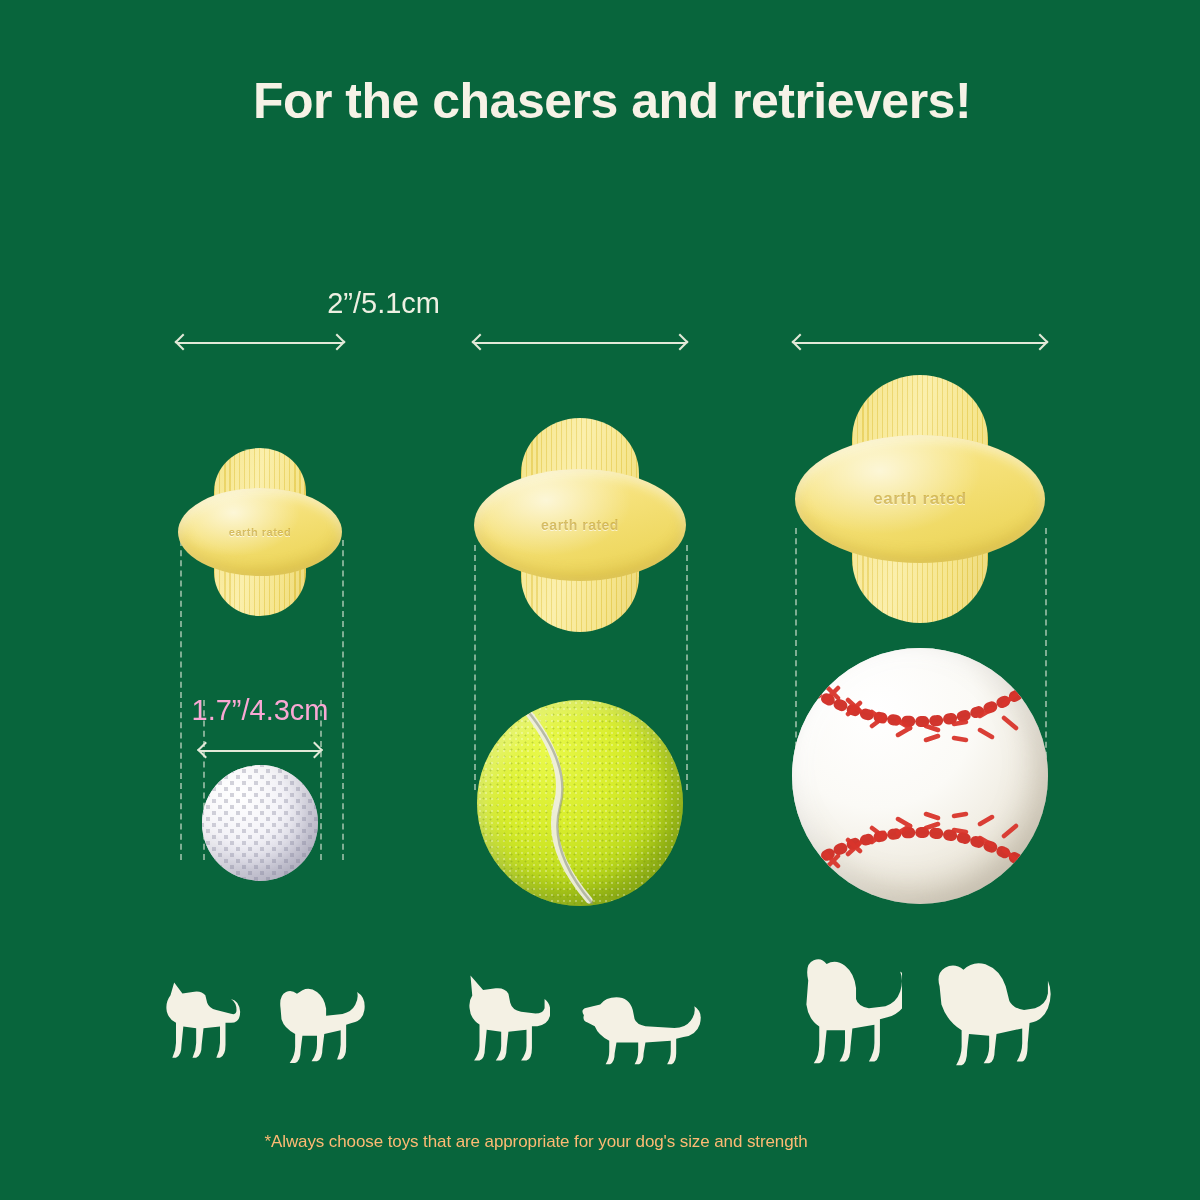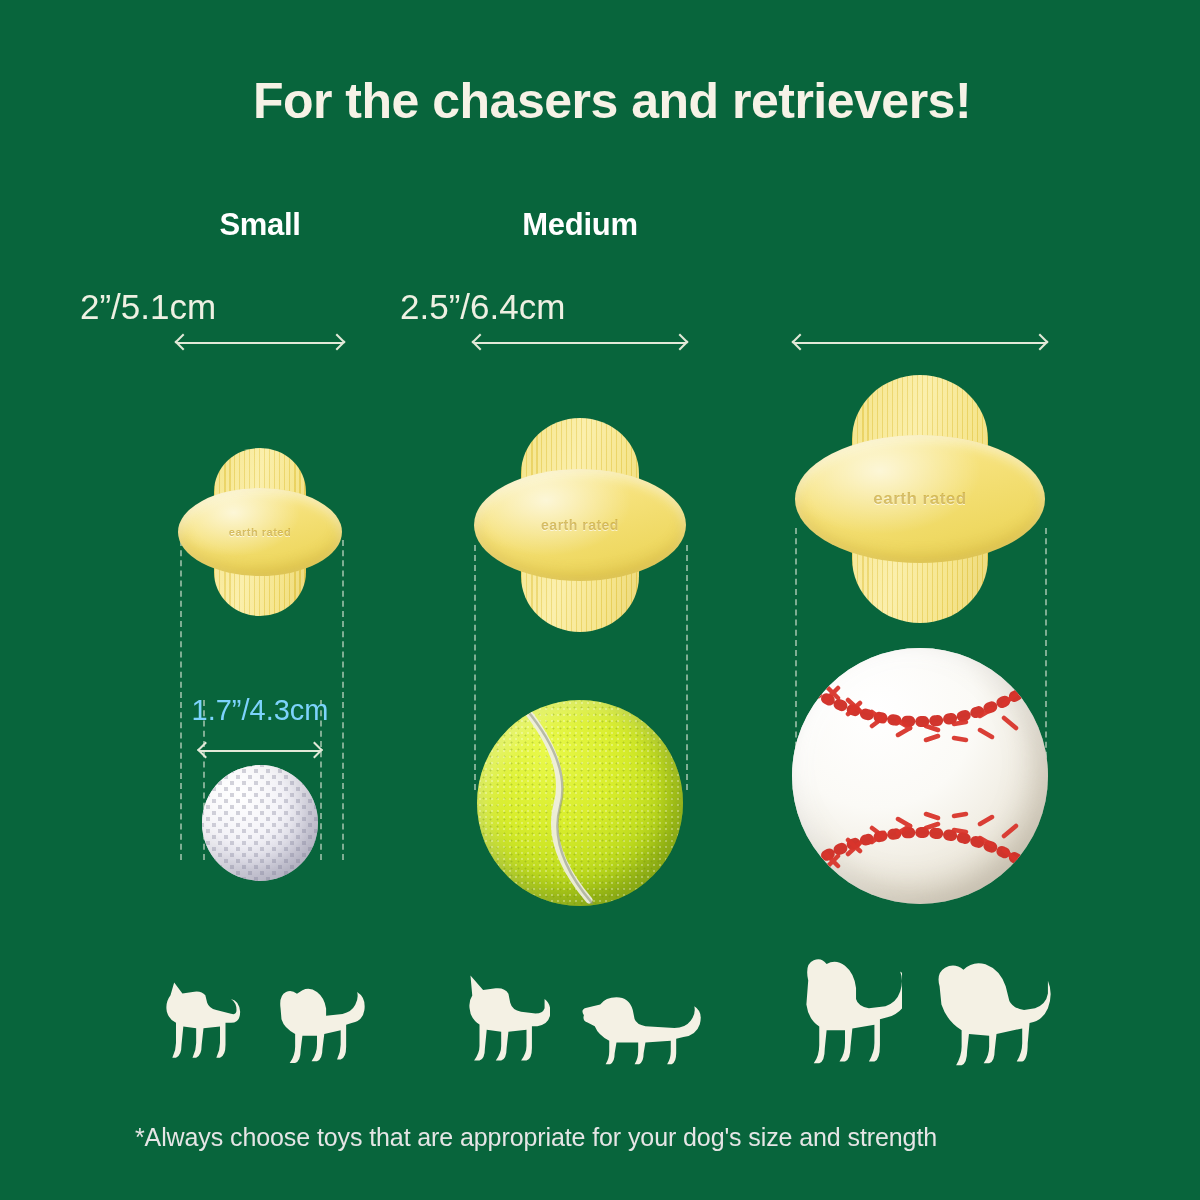--- a/index.html
+++ b/index.html
@@ -58,22 +58,22 @@
     font-size: 31px;
     font-weight: 700;
     color: #ffffff;
     letter-spacing: -0.3px;
   }
 
   .col-dim {
     position: absolute;
     top: 287px;
     width: 100%;
-    text-align: left;
-    font-size: 35px;
+    text-align: right;
+    font-size: 29px;
     font-weight: 400;
     color: #eef0e2;
     letter-spacing: 0px;
   }
 
   
   .arrow-wrap {
     position: absolute;
     top: 334px;
     left: 50%;
@@ -230,36 +230,35 @@
   }
   .dog { display: block; fill: #f4f1e4; }
 
   
   .footnote {
     position: absolute;
     bottom: 48px;
     left: 0;
     width: 1072px;
     text-align: center;
-    font-size: 25px;
+    font-size: 17px;
     font-weight: 400;
-    color: #e5e5e5;
+    color: #fdba74;
     letter-spacing: -0.1px;
   }
 </style>
 </head>
 <body>
 
 <div id="page">
 
   <div class="title">For the chasers and retrievers!</div>
 
   <div class="col col-small">
 
-    <div class="col-head">Small</div>
     <div class="col-dim">2”/5.1cm</div>
 
     <div class="arrow-wrap" style="width:166px;">
       <div class="arrow-line"></div>
       <div class="arrow-head left"></div>
       <div class="arrow-head right"></div>
     </div>
 
     <div class="guide" style="left:100px; top:540px; height:320px;"></div>
     <div class="guide" style="left:262px; top:540px; height:320px;"></div>
@@ -269,21 +268,21 @@
 
     <div class="toy" style="top:448px; width:164px; height:168px;">
       <div class="toy-inner">
         <div class="toy-vert" style="width:92px; height:168px;"></div>
         <div class="toy-horiz" style="width:164px; height:88px;">
           <span class="toy-brand" style="font-size:11px;">earth rated</span>
         </div>
       </div>
     </div>
 
-    <div style="position:absolute; top:694px; width:100%; text-align:center; font-size:29px; color:#7dd3fc;">1.7”/4.3cm</div>
+    <div style="position:absolute; top:694px; width:100%; text-align:center; font-size:29px; color:#f9a8d4;">1.7”/4.3cm</div>
 
     <div class="arrow-wrap" style="top:742px; width:121px;">
       <div class="arrow-line"></div>
       <div class="arrow-head left"></div>
       <div class="arrow-head right"></div>
     </div>
 
     <div class="ball golf" style="top:765px; width:116px; height:116px;"></div>
 
     <div class="dogs" style="top:977px; gap:22px;">
@@ -291,22 +290,20 @@
         <path d="M20 20 L24 6 L33 18 L46 16 Q54 15 58 20 L60 28 Q62 34 70 36 L86 40 Q92 42 92 36 Q92 28 86 24 Q95 26 96 38 Q96 50 86 50 L80 50 L80 74 Q80 86 74 88 L70 88 Q74 80 74 72 L74 54 L56 56 L54 74 Q54 86 48 88 L44 88 Q48 80 48 72 L48 56 L34 54 L32 74 Q32 86 26 88 L22 88 Q26 80 26 72 L26 50 Q18 46 16 38 Q14 28 20 20 Z"></path>
       </svg>
       <svg class="dog" width="102" height="84" viewBox="0 0 112 92">
         <path d="M16 30 Q14 16 22 12 Q28 9 34 14 L40 10 Q48 6 56 12 Q64 18 66 30 L66 38 L84 36 Q94 34 98 26 Q102 18 100 12 Q110 18 108 32 Q106 44 94 46 L88 48 L88 72 Q88 84 82 86 L78 86 Q82 78 82 70 L82 54 L64 58 L62 74 Q62 86 56 88 L50 88 Q56 80 56 70 L56 60 L40 60 L38 76 Q38 88 32 90 L26 90 Q32 82 32 72 L32 58 Q20 52 17 42 Z"></path>
       </svg>
     </div>
   </div>
 
   <div class="col col-medium">
 
-    <div class="col-head">Medium</div>
-    <div class="col-dim">2.5”/6.4cm</div>
 
     <div class="arrow-wrap" style="width:212px;">
       <div class="arrow-line"></div>
       <div class="arrow-head left"></div>
       <div class="arrow-head right"></div>
     </div>
 
     <div class="guide" style="left:74px; top:545px; height:245px;"></div>
     <div class="guide" style="left:286px; top:545px; height:245px;"></div>
 

